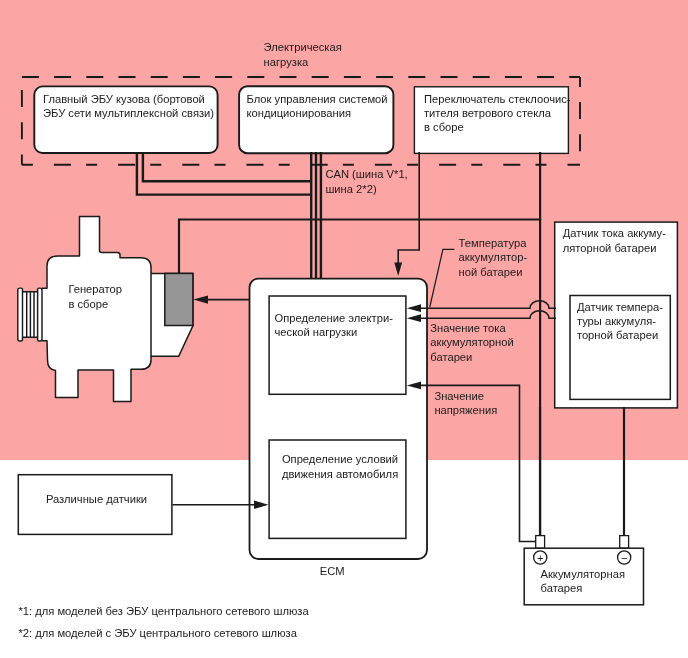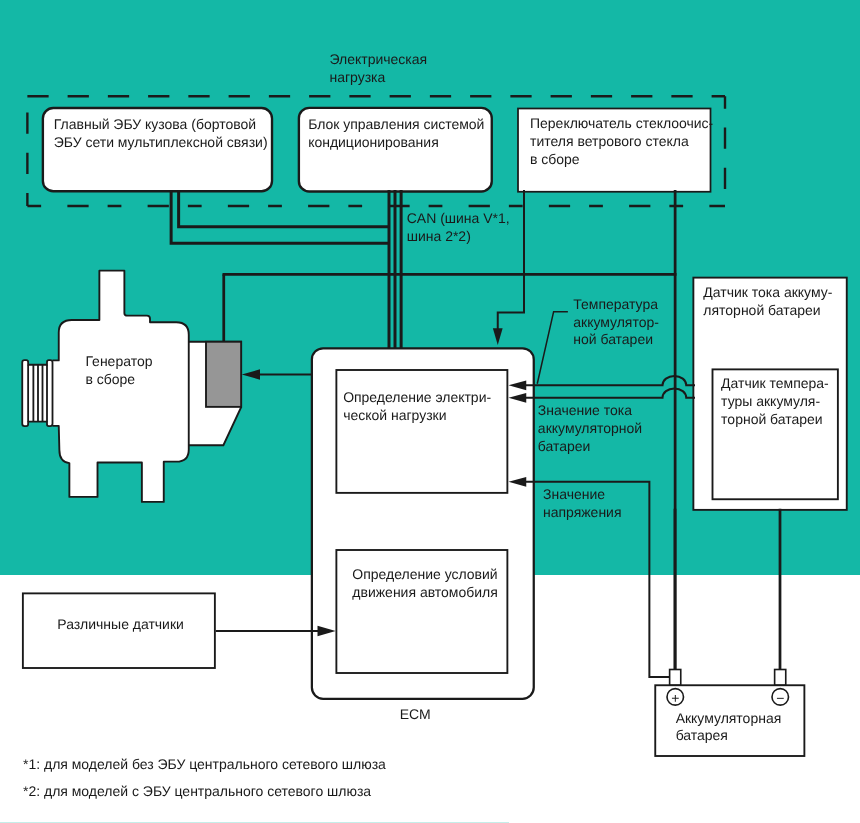--- a/index.html
+++ b/index.html
@@ -1,18 +1,18 @@
 <!DOCTYPE html>
 <html><head>
 <meta charset="utf-8">
 <title>Electrical load control diagram</title>
 <style>
   html,body{margin:0;padding:0;background:#fff;}
   body{width:688px;height:658px;overflow:hidden;font-family:"Liberation Sans",sans-serif;}
-  #root{position:relative;width:688px;height:460px;background:#14b8a6;}
+  #root{position:relative;width:688px;height:460px;background:#fca5a5;}
   #g{position:absolute;left:0;top:0;}
   text{font-family:"Liberation Sans",sans-serif;font-size:11.2px;fill:#1a1a1a;}
   .ln{stroke:#1a1a1a;fill:none;}
 </style>
 </head>
 <body>
 
 <div id="root">
 <svg id="g" width="688" height="658" viewBox="0 0 688 658">
 

